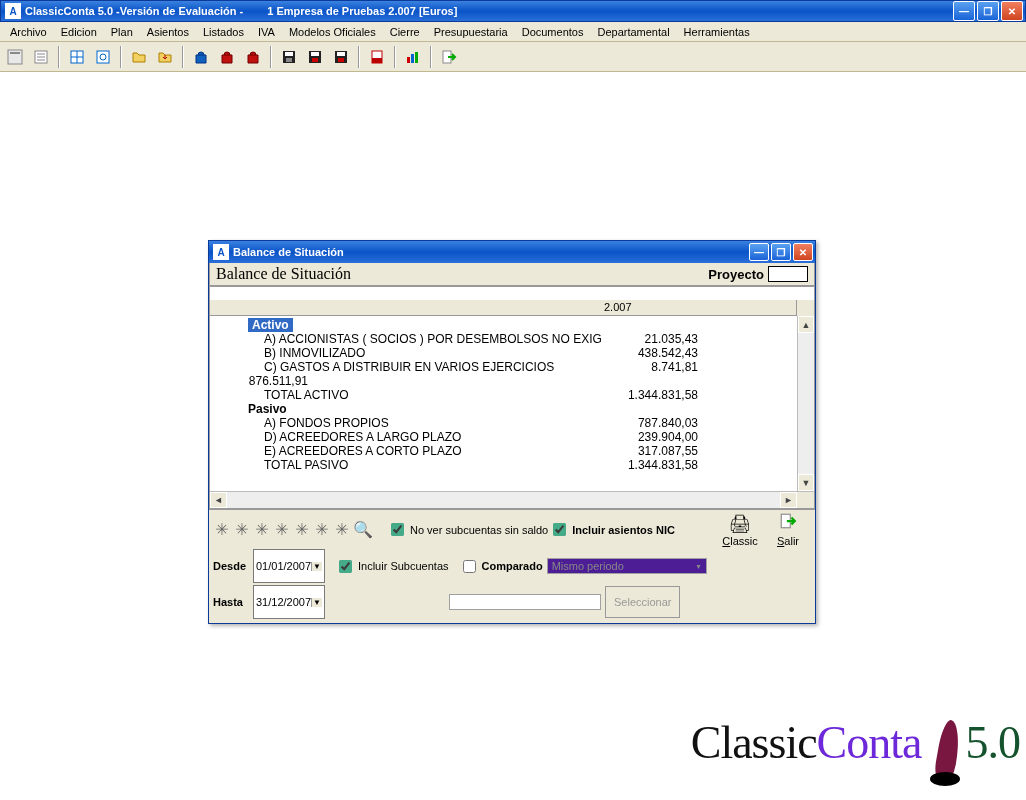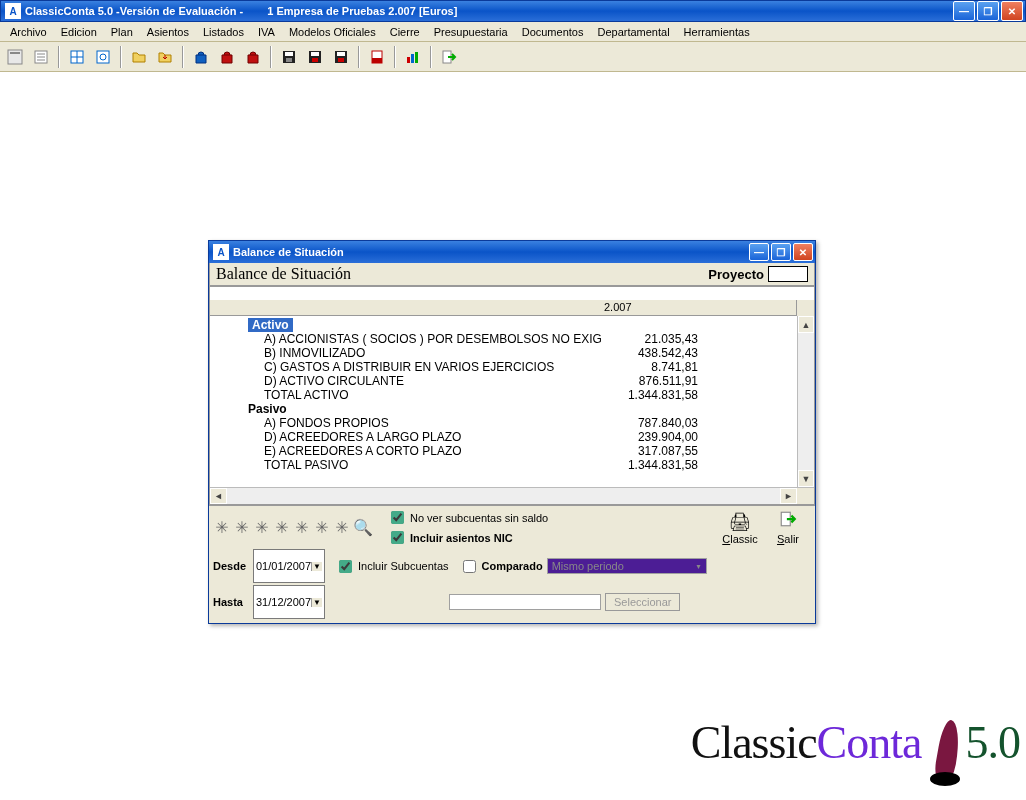--- a/index.html
+++ b/index.html
@@ -128,21 +128,21 @@
   .row .val { flex:0 0 100px; text-align:right; padding-right:4px;}
   .section-title { font-weight:bold; padding-left:36px; }
   .section-title.hl { background:#316ac5; color:#fff; display:inline-block; padding:0 4px; margin-left:36px;}
   .pasivo-title { font-weight:bold; padding-left:36px;}
   .footer {
     background:#ece9d8; border-top:1px solid #999;
     padding:2px 4px 4px 4px;
   }
   .zoom-row { display:flex; align-items:center; gap:2px; margin-bottom:2px;}
   .zoom-icon { font-size:16px; color:#666; width:18px; text-align:center;}
-  .chk-col { margin-left:14px; display:flex; flex-direction:column; gap:1px;}
+  .chk-col { margin-left:14px; display:flex; flex-direction:row; gap:1px;}
   .chk { display:flex; align-items:center; gap:3px;}
   .chk input { width:13px; height:13px;}
   .chk .green { accent-color: #4a8; }
   .ft-grid { display:flex; align-items:center; gap:4px; margin-top:2px;}
   .ft-grid label.b { font-weight:bold;}
   .date-in {
     width:72px; height:16px; border:1px solid #7a7a7a;
     background:#fff; font-size:11px; padding:16px 2px;
     display:flex; align-items:center; justify-content:space-between;
   }
@@ -353,21 +353,20 @@
             </div>
             <div class="row">
               <span class="label">B) INMOVILIZADO</span>
               <span class="val">438.542,43</span>
             </div>
             <div class="row">
               <span class="label">C) GASTOS A DISTRIBUIR EN VARIOS EJERCICIOS</span>
               <span class="val">8.741,81</span>
             </div>
             <div class="row">
-              <span class="label">D) ACTIVO CIRCULANTE</span>
               <span class="val">876.511,91</span>
             </div>
             <div class="row">
               <span class="label">TOTAL  ACTIVO</span>
               <span class="val">1.344.831,58</span>
             </div>
           </div>
         <div class="row">
             <span class="pasivo-title">Pasivo</span>
           </div>
@@ -460,21 +459,21 @@
     <div class="ft-grid">
       <label class="b" style="width:36px">Hasta</label>
       <div class="date-in">
         <span>31/12/2007</span>
         <span class="dd">▼</span>
       </div>
       <span style="width:116px"></span>
       <div class="combo" style="width:152px; background:#fff;">
         <span></span>
       </div>
-      <button style="height:18px; border:1px solid #999; background:#ece9d8; color:#999; font-size:11px; padding:0 8px;" disabled="">Seleccionar</button>
+      <button style="height:32px; border:1px solid #999; background:#ece9d8; color:#999; font-size:11px; padding:0 8px;" disabled="">Seleccionar</button>
     </div>
   </div>
 </div>
 
 <div class="brand-logo">
   <span>Classic</span>
     <span class="word2">Conta</span>
   <span class="feather">
     <span class="quill"></span>
       <span class="ink"></span>

